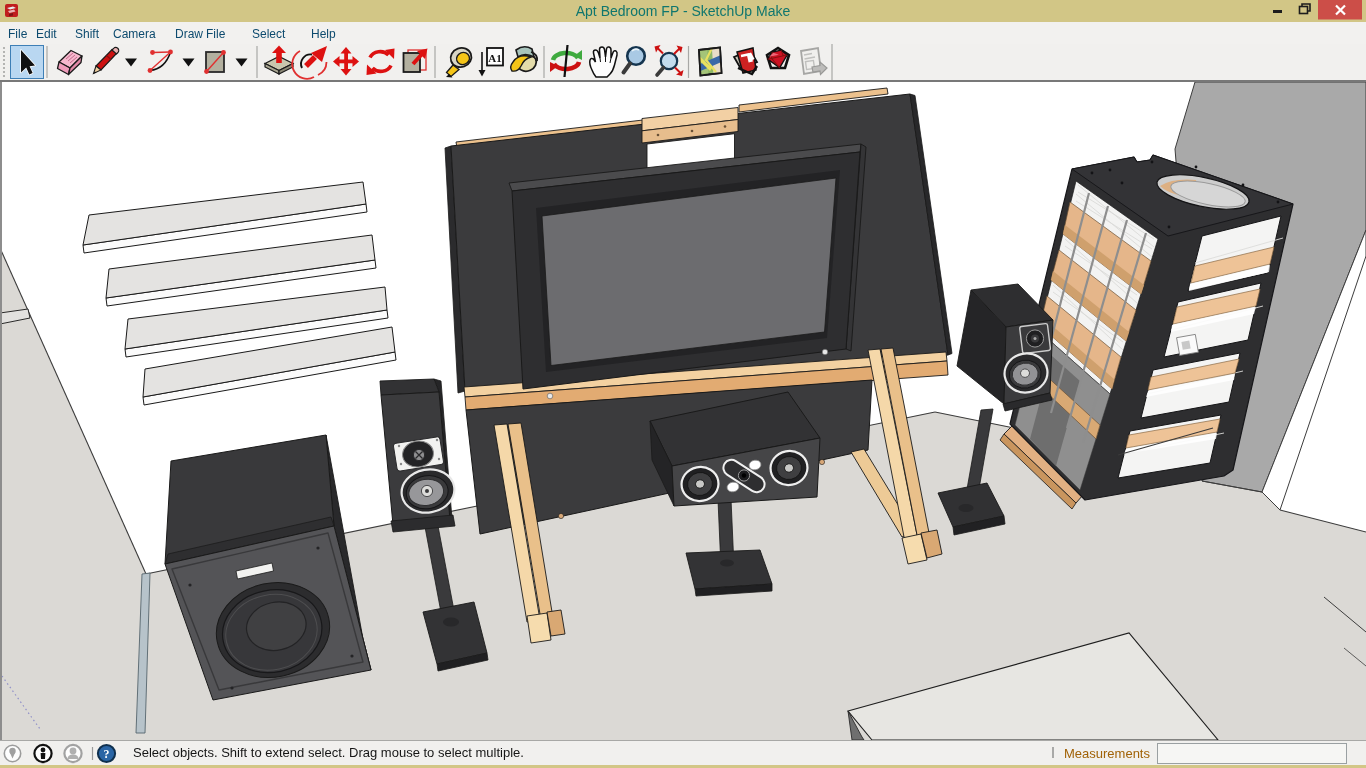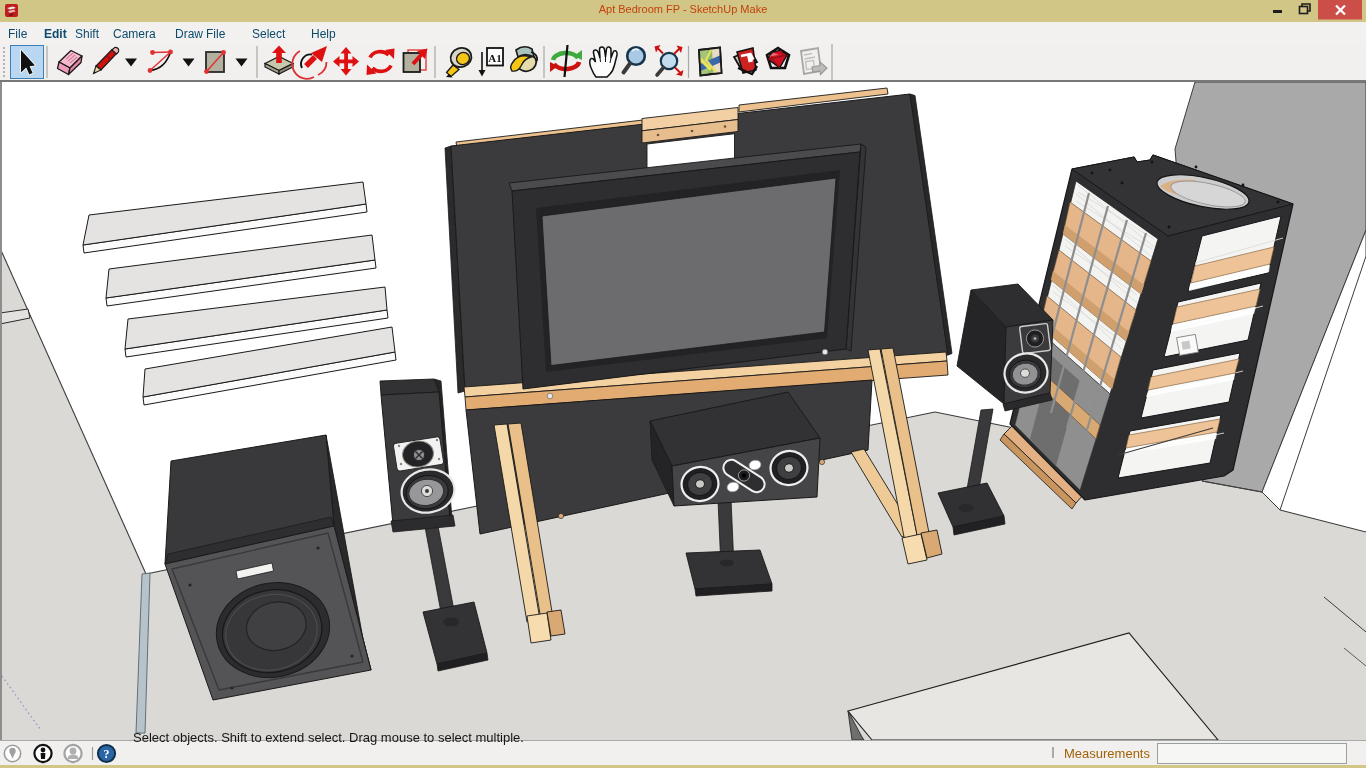--- a/index.html
+++ b/index.html
@@ -1,29 +1,29 @@
 <!DOCTYPE html>
 <html><head>
 <meta charset="utf-8">
 <style>
   html,body{margin:0;padding:0;}
   body{width:1366px;height:768px;overflow:hidden;position:relative;
        font-family:"Liberation Sans", sans-serif;background:#fff;}
   .abs{position:absolute;}
   #titlebar{left:0;top:0;width:1366px;height:22px;background:#d2c686;z-index:30;}
-  #title{width:100%;text-align:center;top:3px;font-size:11px;color:#c2410c;z-index:31;}
+  #title{width:100%;text-align:center;top:3px;font-size:14px;color:#0f766e;z-index:31;}
   #menubar{left:0;top:22px;width:1366px;height:22px;background:#f2f1ef;z-index:30;}
   .menu{font-size:12px;color:#0c4a6e;z-index:31;}
   #toolbar{left:0;top:44px;width:1366px;height:36px;background:#f1f0ee;z-index:30;}
   #vptop{left:0;top:80px;width:1366px;height:2px;background:#787878;z-index:29;}
   #vpleft{left:0;top:82px;width:2px;height:658px;background:#8d8d8d;z-index:29;}
   #statusline{left:0;top:740px;width:1366px;height:1px;background:#a8a8a6;z-index:30;}
   #statusbar{left:0;top:741px;width:1366px;height:24px;background:#f1f0ee;z-index:30;}
   #bottomedge{left:0;top:765px;width:1366px;height:3px;background:#d2c686;z-index:30;}
-  #statustext{left:133px;top:730px;font-size:13px;color:#161616;z-index:31;}
+  #statustext{left:133px;top:745px;font-size:13px;color:#161616;z-index:31;}
   #measlabel{left:1064px;top:746px;font-size:13px;color:#a16207;z-index:31;}
   #measbox{left:1157px;top:743px;width:190px;height:21px;background:#f6f6f4;
            border:1px solid #9aa0a2;z-index:31;box-sizing:border-box;}
 </style>
 </head>
 <body>
 
 <svg id="scene" class="abs" style="left:0;top:0;z-index:1" width="1366" height="768" viewBox="0 0 1366 768" xmlns="http://www.w3.org/2000/svg">
 <rect x="0" y="0" width="1366" height="768" fill="#ffffff"></rect>
 
@@ -293,21 +293,21 @@
     <rect x="1299.5" y="6.5" width="8" height="7"></rect>
     <path d="M1302,6 L1302,4 L1310,4 L1310,11 L1308,11"></path>
   </g>
 
   <rect x="1318" y="0" width="44" height="19.5" fill="#cc4e48"></rect>
   <path d="M1336,5.5 L1345,14.5 M1345,5.5 L1336,14.5" stroke="#ffffff" stroke-width="2.2"></path>
 </svg>
 
 <div id="menubar" class="abs"></div>
 <div class="abs menu" style="left:8px;top:27px;">File</div>
-<div class="abs menu" style="left:44px;top:27px;font-weight:bold;">Edit</div>
+<div class="abs menu" style="left:36px;top:27px;">Edit</div>
 <div class="abs menu" style="left:75px;top:27px;">Shift</div>
 <div class="abs menu" style="left:113px;top:27px;">Camera</div>
 <div class="abs menu" style="left:175px;top:27px;text-align:center;">Draw</div>
 <div class="abs menu" style="left:206px;top:27px;">File</div>
 <div class="abs menu" style="left:252px;top:27px;">Select</div>
 <div class="abs menu" style="left:311px;top:27px;">Help</div>
 
 <div id="toolbar" class="abs"></div>
 <svg id="icons" class="abs" style="left:0;top:0;z-index:33" width="1366" height="82" viewBox="0 0 1366 82">
 

